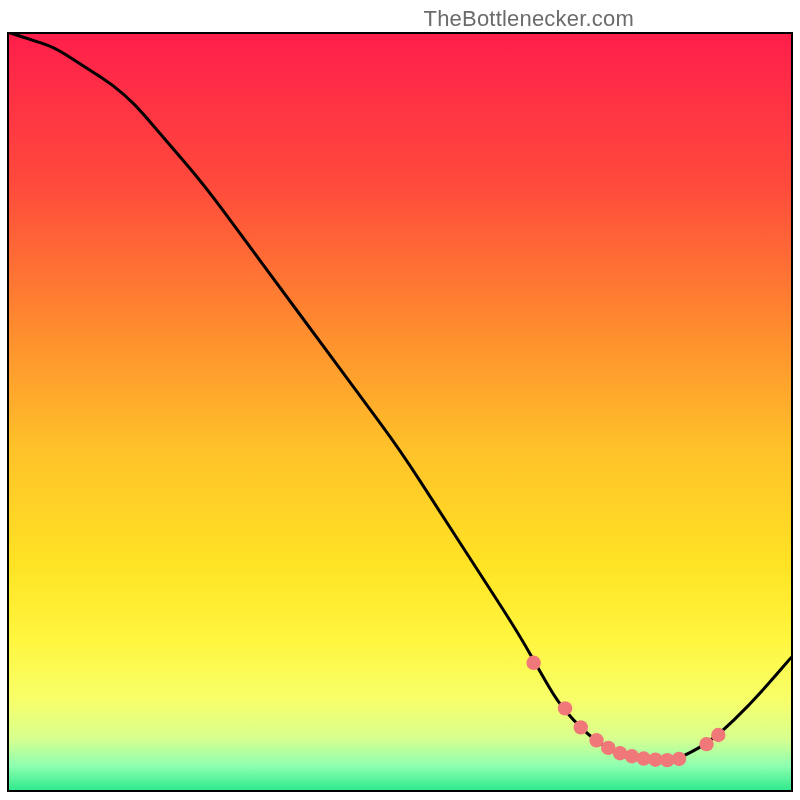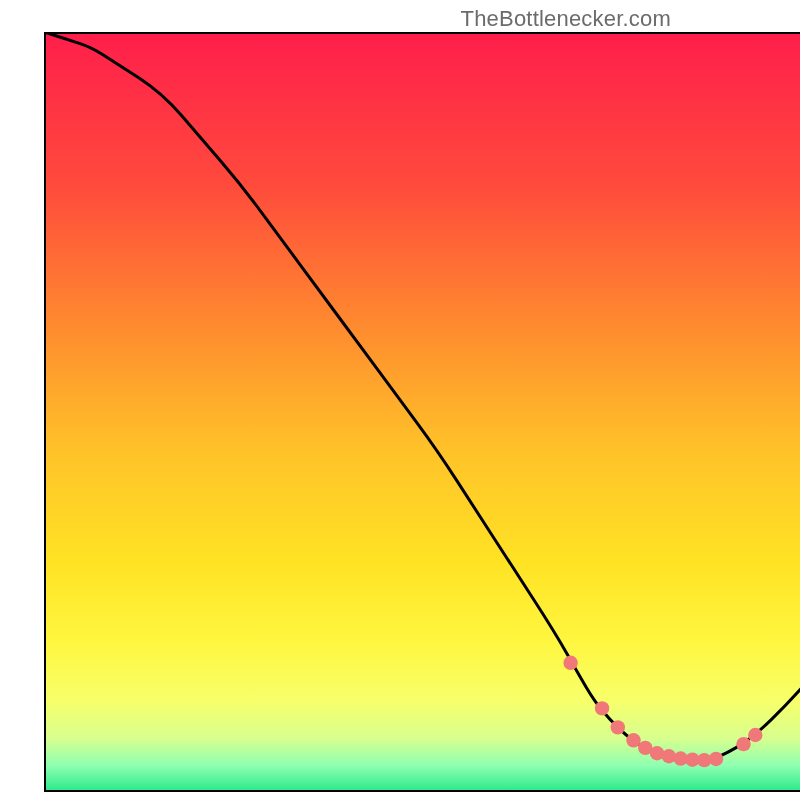--- a/index.html
+++ b/index.html
@@ -8,21 +8,20 @@
     width: 800px;
     height: 800px;
     background: #ffffff;
     font-family: Arial, Helvetica, sans-serif;
     overflow: hidden;
   }
   .wrap {
     position: relative;
     width: 644px;
     height: 800px;
-    margin-left: 37px;
   }
   .attribution {
     position: absolute;
     top: 6px;
     right: 10px;
     font-size: 22px;
     font-weight: 400;
     color: #6b6b6b;
     letter-spacing: 0.2px;
   }

